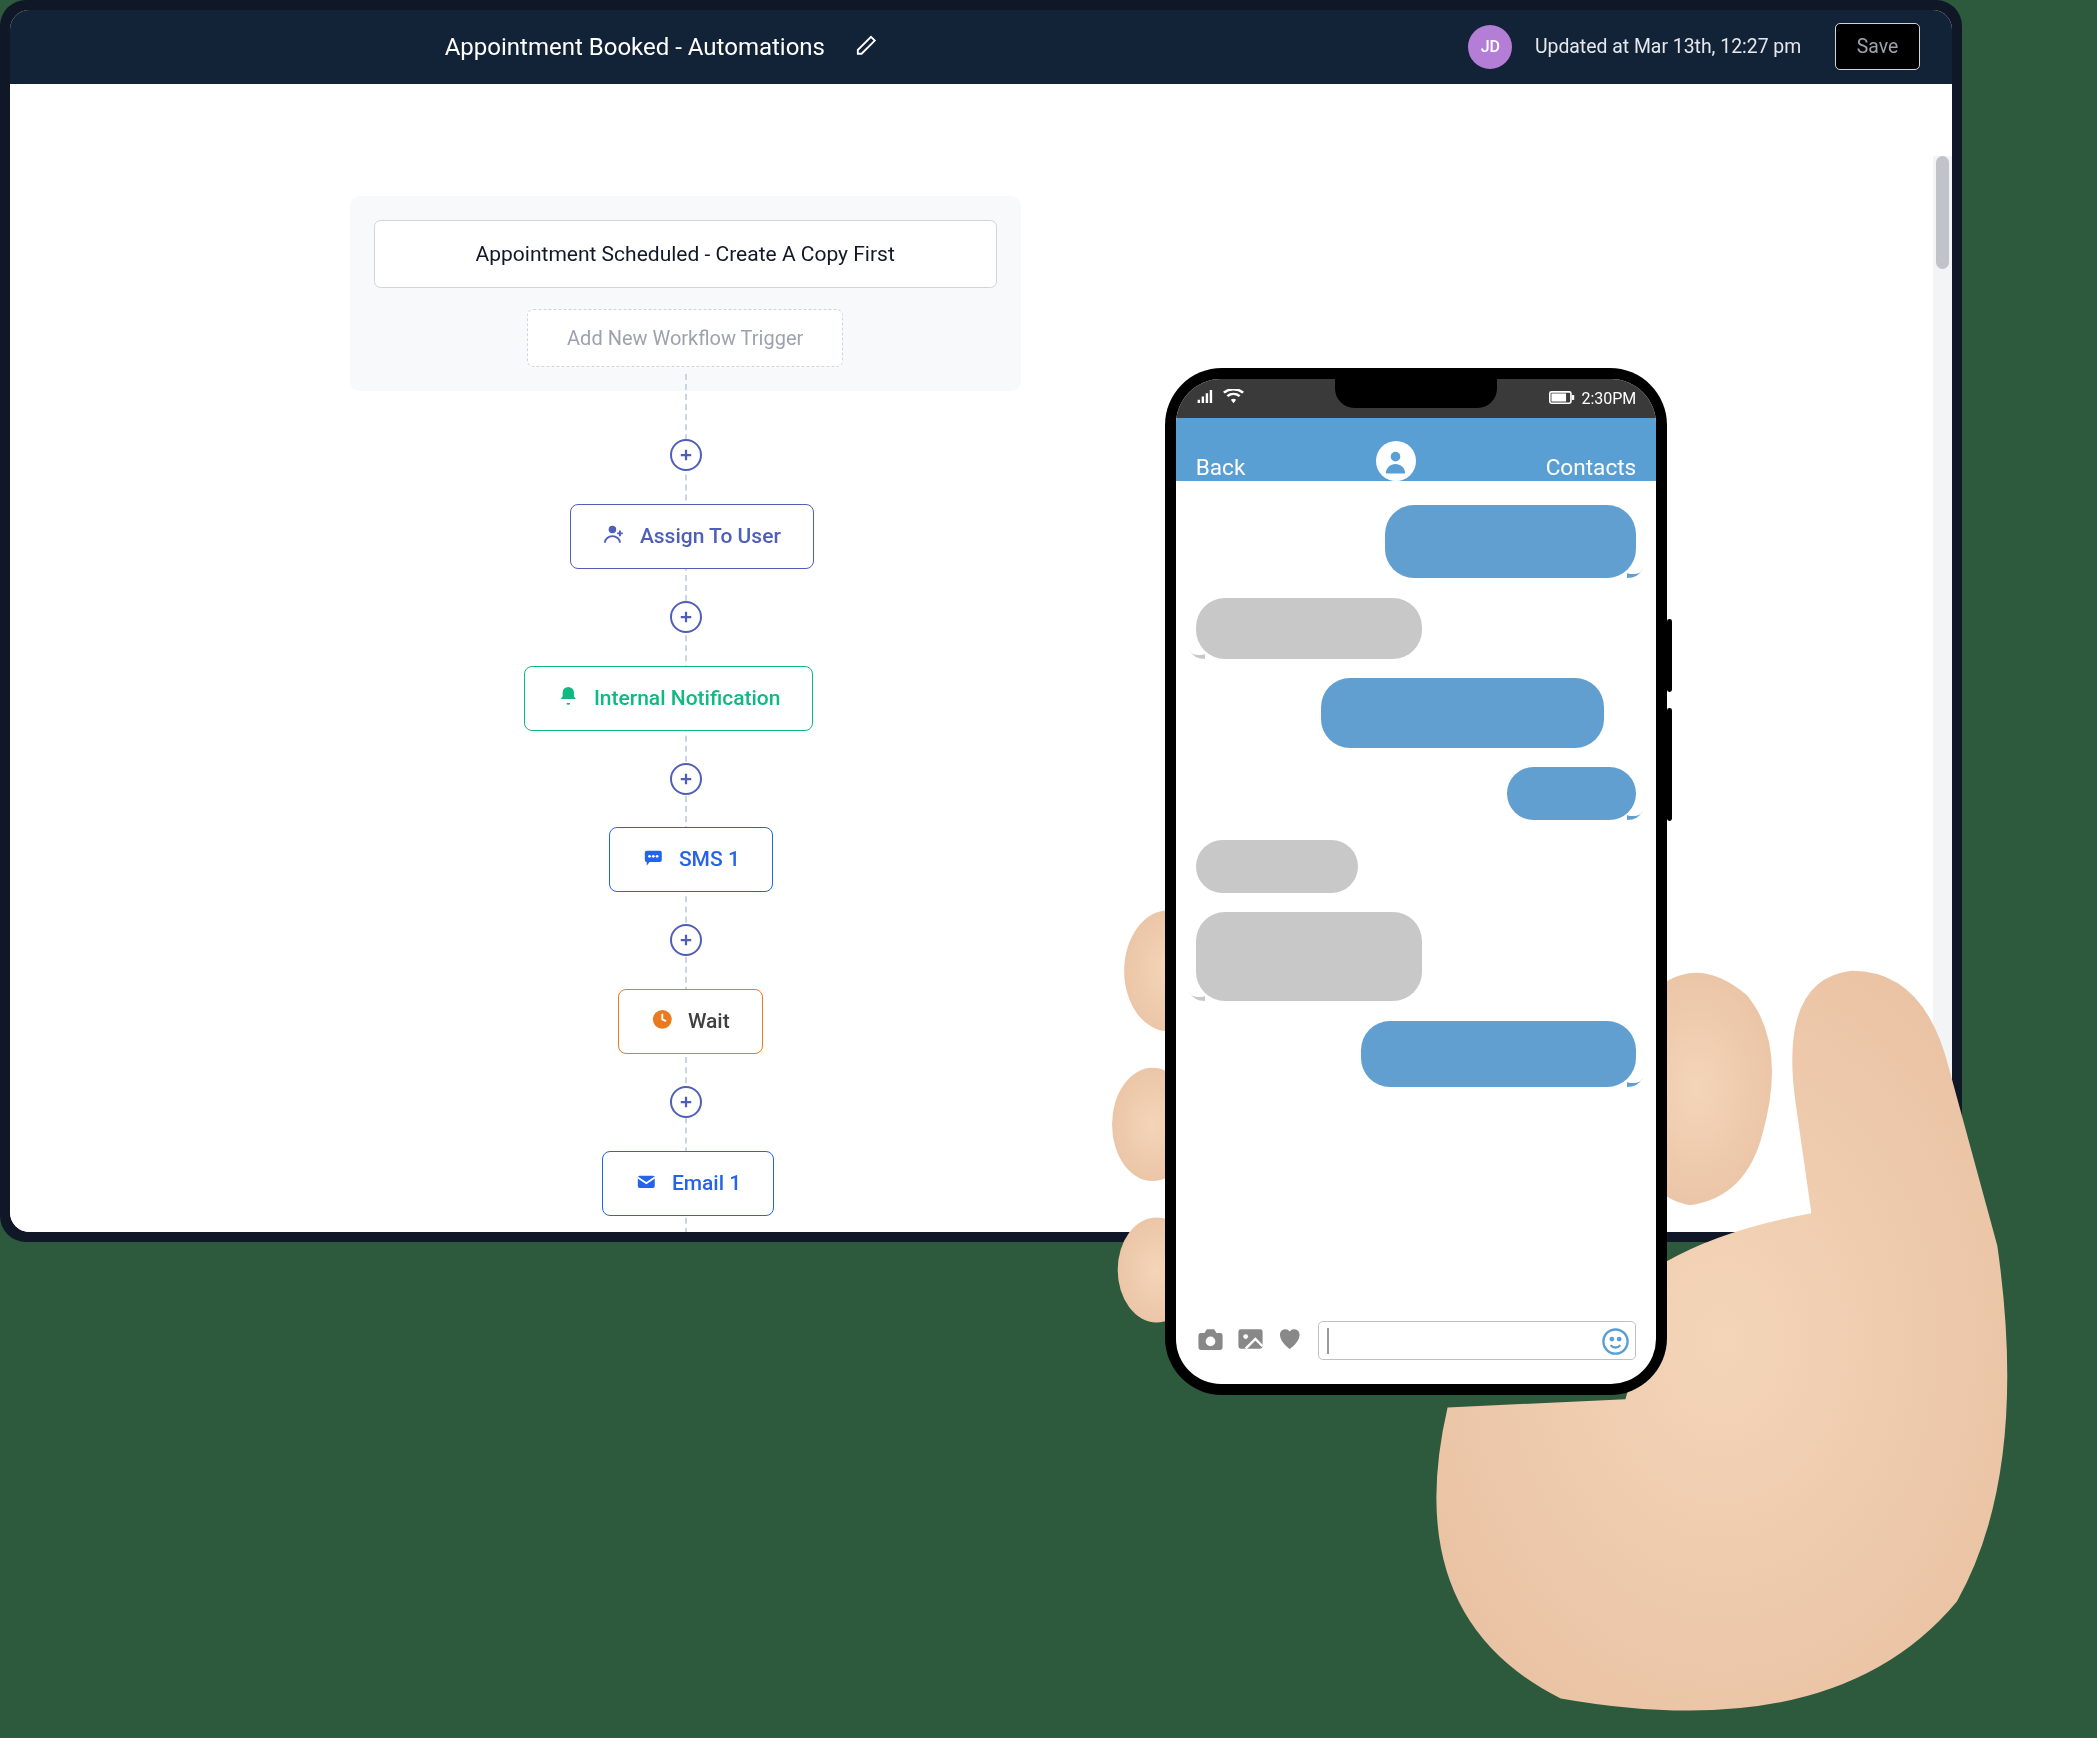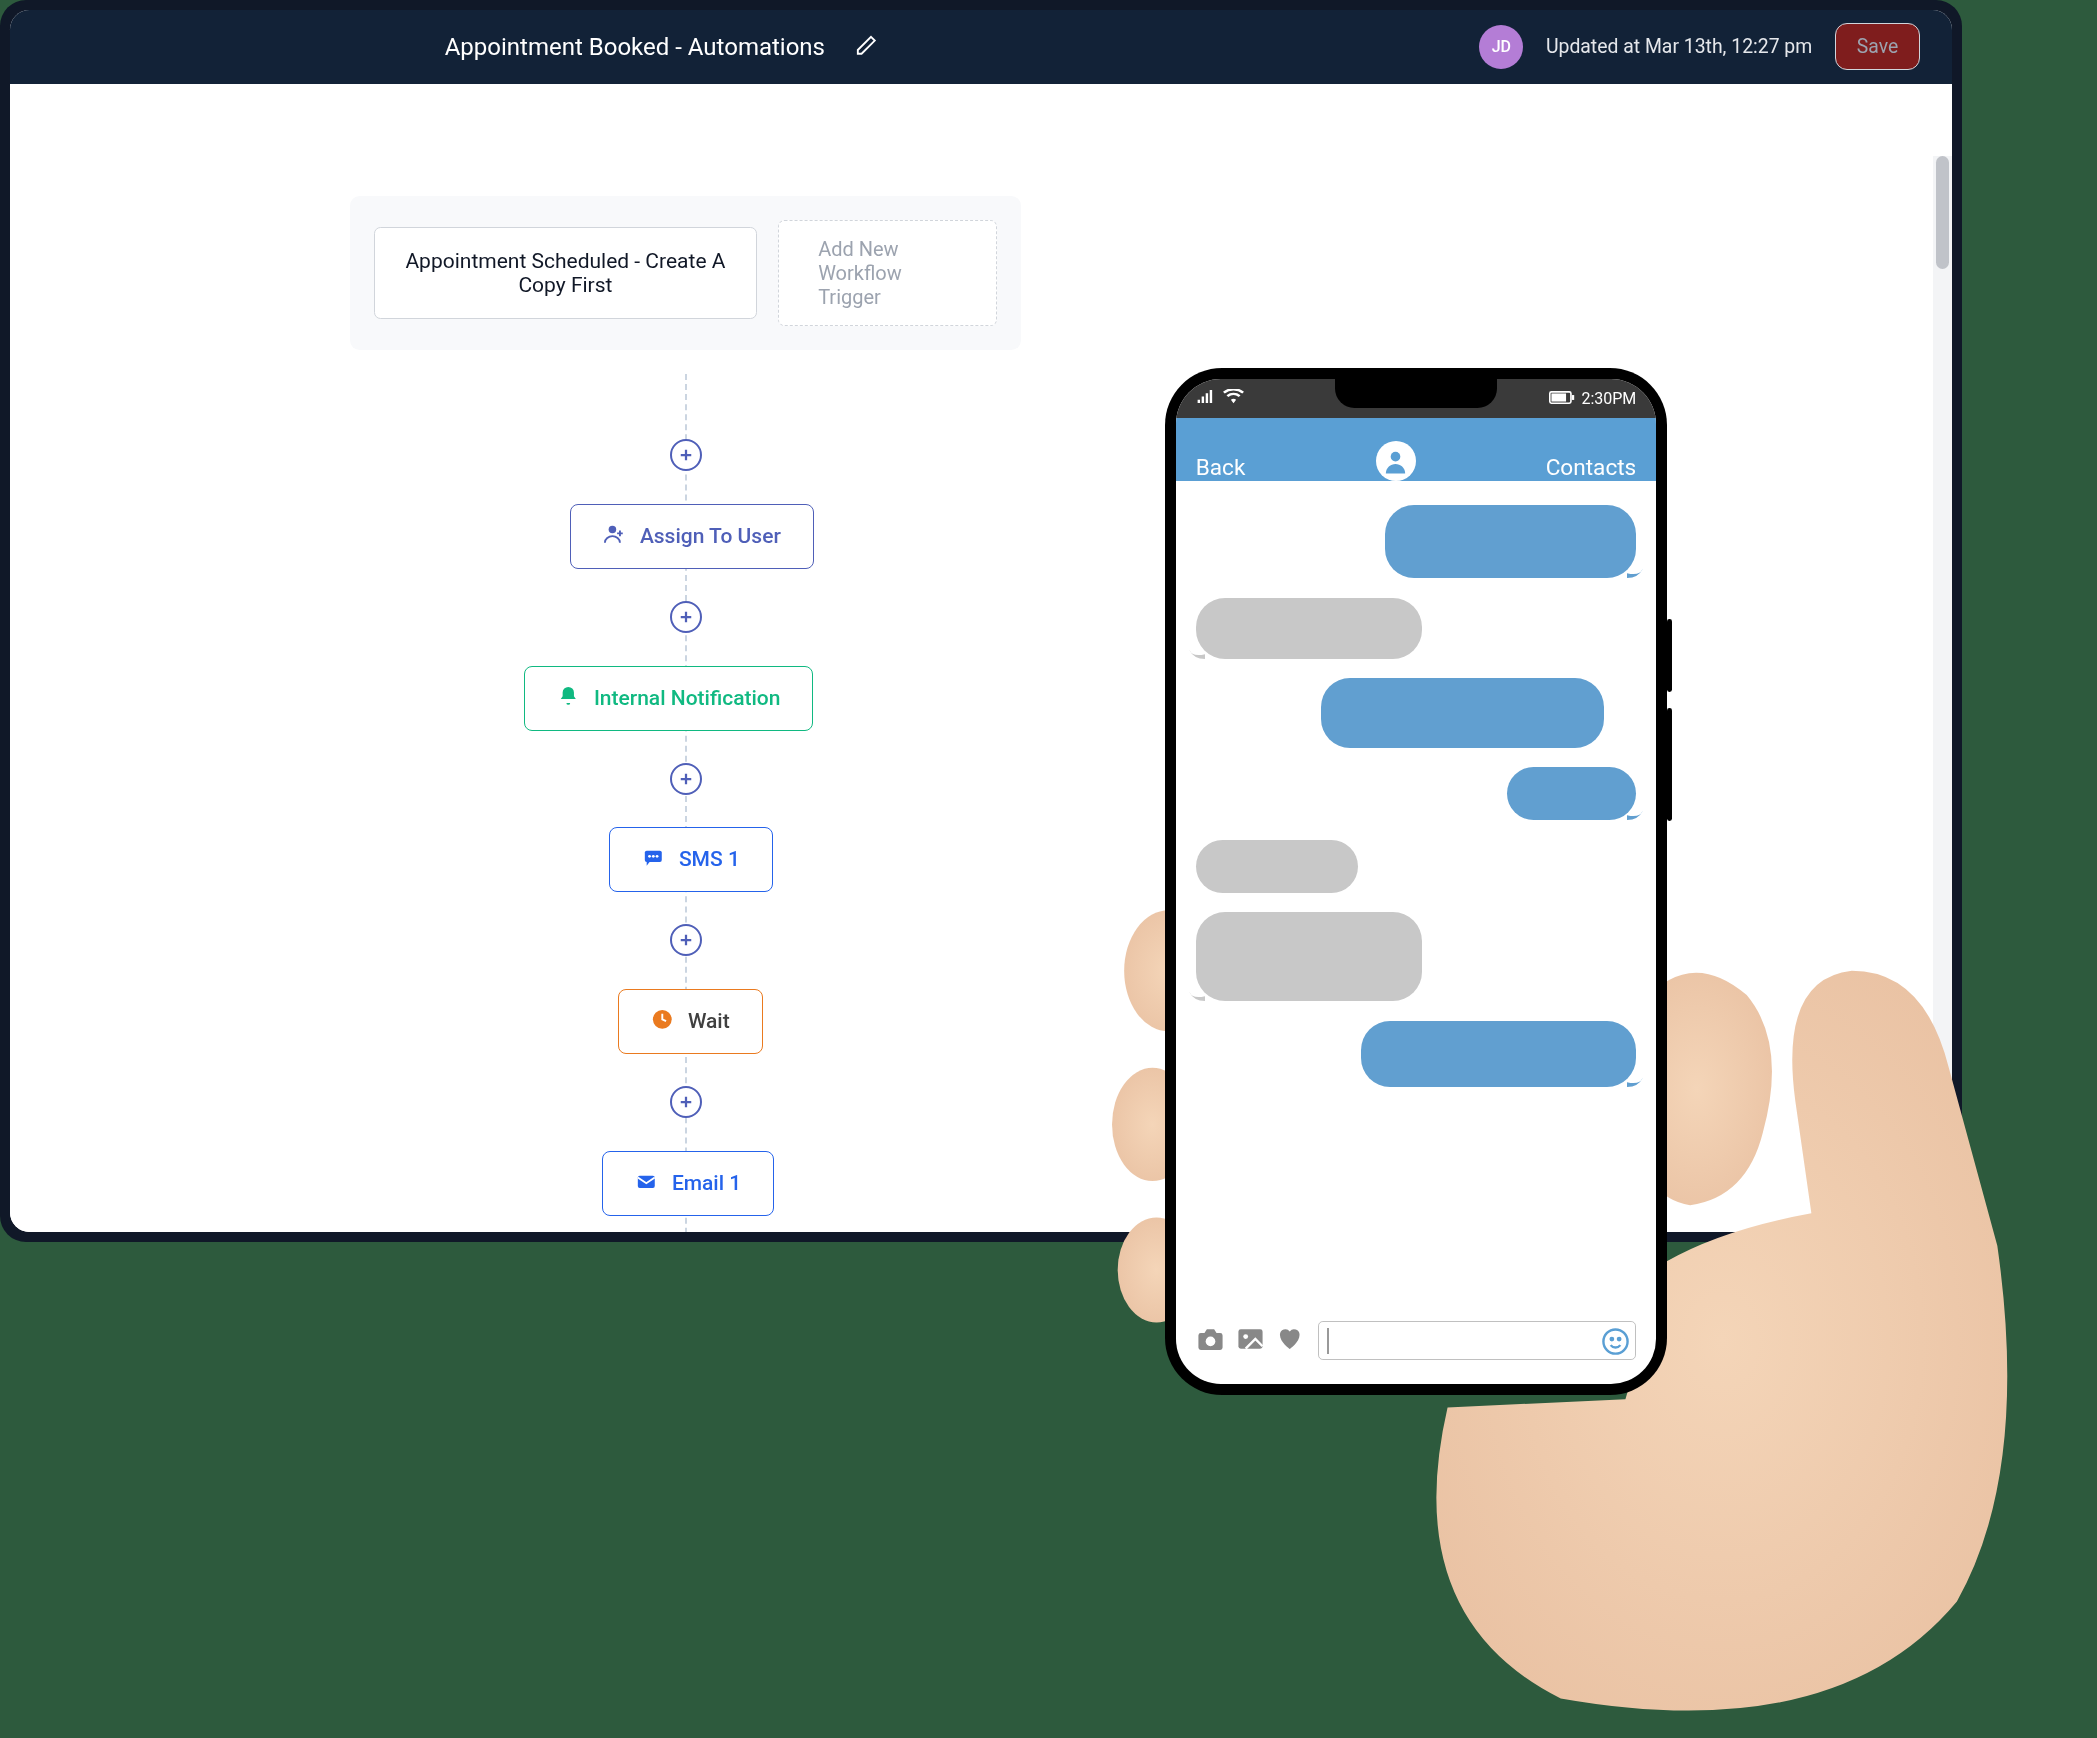--- a/index.html
+++ b/index.html
@@ -8,38 +8,38 @@
 .app-frame { position: absolute; top: 0; left: 0; width: 1962px; height: 1242px; background: #101828; border-radius: 26px; overflow: hidden; }
 .app-frame-inner { position: absolute; top: 9.7px; left: 9.7px; right: 9.7px; bottom: 9.7px; border-radius: 19.4px; overflow: hidden; background: #fff; }
 
 .header { height: 74px; background: #122237; display: flex; align-items: center; padding: 0 32px; }
 .header-title-wrap { display:flex; align-items:center; margin-left: 403px; gap:30px; }
 .header-title { color: #fff; font-size: 24px; font-weight: 400; }
 .pencil-icon { color: #fff; }
 .header-right { margin-left: auto; display: flex; align-items: center; gap: 22.6px; }
 .avatar { width: 44px; height: 44px; border-radius: 50%; background: #b47dd6; color: #fff; display:flex; align-items:center; justify-content:center; font-size: 16px; font-weight:500; }
 .updated-text { color: #e5e7eb; font-size: 19.4px; }
-.save-btn { background: #7f1d1d; color: #9ca3af; border: 0.8px solid #d1d5db; border-radius: 12px; padding: 11.3px 21px; font-size: 19.4px; cursor:pointer; }
+.save-btn { background: #000000; color: #9ca3af; border: 0.8px solid #d1d5db; border-radius: 5px; padding: 11.3px 21px; font-size: 19.4px; cursor:pointer;margin-left:11px; }
 
 .tabbar { height: 71px; background: #fff; border-bottom: 0.8px solid #e5e7eb; display: flex; align-items: center; padding: 0 32px; }
 .tabbar-left { display: flex; margin-left: 372px; gap: 65px; }
 .tab { color: #6b7280; font-size: 21px; padding: 22.6px 0; cursor:pointer; }
 .tab.active { color: #111827; border-bottom: 3.2px solid #111827; font-weight: 500; }
 .tabbar-right { margin-left: auto; display:flex; align-items:center; gap: 16px; }
 .test-btn { background:#fff; border:0.8px solid #d1d5db; border-radius: 6.5px; padding: 13px 21px; font-size: 19.4px; color:#374151; cursor:pointer; }
 .draft-label { font-size: 19.4px; color: #374151; font-weight:500; }
 .toggle { width: 68px; height: 36px; background: #38bdf8; border-radius: 18px; position: relative; cursor:pointer; }
 .toggle-knob { position: absolute; right: 3.2px; top: 3.2px; width: 29px; height: 29px; background:#fff; border-radius: 50%; }
 .publish-label { font-size: 19.4px; color: #374151; font-weight:500; }
 
 .canvas { position:absolute; top: 146px; left:0; right:0; bottom:0; background:#fff; overflow:hidden; }
 .scrollbar { position:absolute; right:0; top:0; width: 19.4px; height: 100%; background:#f3f4f6; }
 .scrollbar-thumb { position:absolute; top:0; left:3.2px; width:13px; height: 113px; background:#c0c3c9; border-radius:6.5px; }
 
-.trigger-box { position:absolute; top: 40px; left: 340px; width: 671px; background:#f8f9fb; border-radius: 9.7px; padding: 24px; display:flex; align-items:center; gap: 21px; }
+.trigger-box { position:absolute; top: 40px; left: 340px; width: 671px; background:#f8f9fb; border-radius: 9.7px; padding: 24px; display:flex; flex-direction:column; align-items:center; gap: 21px; }
 .trigger-title-box { width: 100%; background:#fff; border: 0.8px solid #d1d5db; border-radius: 6.5px; padding: 21px; text-align:center; font-size: 21px; color:#111827; cursor:pointer; }
 .add-trigger-box { background:#fff; border: 0.8px dashed #d1d5db; border-radius: 6.5px; padding: 16px 39px; font-size: 20px; color:#9ca3af; cursor:pointer; }
 
 .flow-line { position:absolute; left: 675px; top: 218px; width: 1.6px; height: 890px; border-left: 2.4px dashed #cbd5e1; }
 
 .plus-node { position:absolute; left: 660px; width: 32px; height: 32px; border: 2.4px solid #4f5fb8; border-radius:50%; background:#fff; display:flex; align-items:center; justify-content:center; cursor:pointer; }
 .plus-node svg { display:block; }
 
 .action-node { position:absolute; background:#fff; border: 1.6px solid; border-radius: 8px; padding: 18px 32px; display:flex; align-items:center; gap: 14.6px; font-size: 21px; cursor:pointer; font-weight:500; }
 

